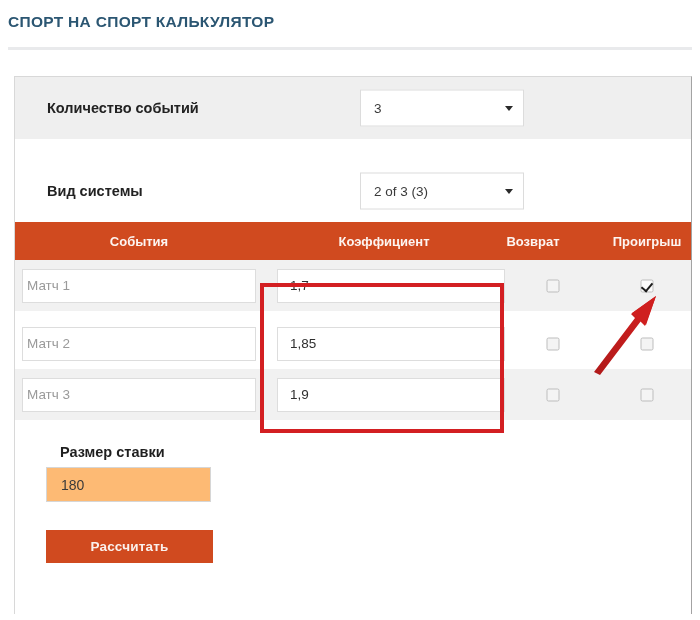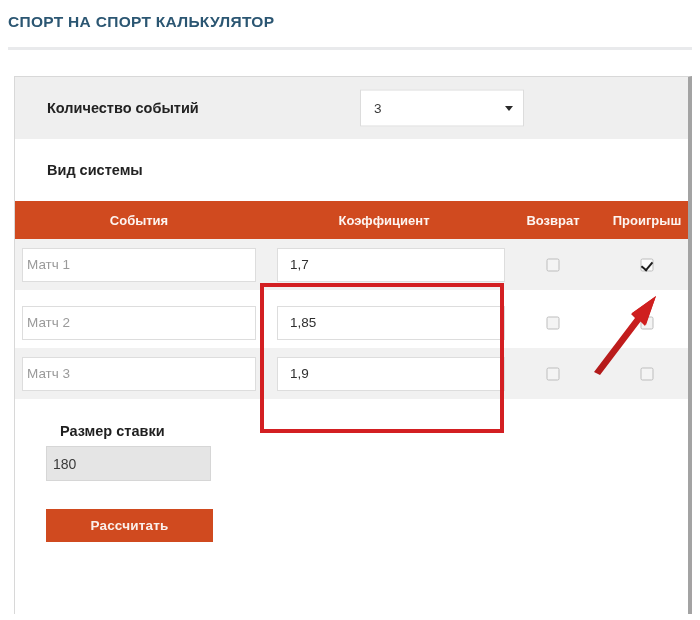--- a/index.html
+++ b/index.html
@@ -41,32 +41,32 @@
   }
 
   
   .card {
     position: absolute;
     left: 14px; top: 76px;
     width: 678px; height: 538px;
     background: #ffffff;
     border: 1px solid #d8d8d8;
     border-bottom: none;
-    border-right: 4px solid #a3a3a3;
+    border-right: 1px solid #a3a3a3;
     text-decoration: underline;
   }
 
   
   .setting-row {
     position: relative;
     height: 62px;
     width: 100%;
   }
   .setting-row.shaded { background: #efefef; }
-  .setting-row.plain  { background: #ffffff; }
+  .setting-row.plain  { background: #ffffff; margin-top: 21px; }
 
   .setting-label {
     position: absolute;
     left: 32px;
     top: 50%;
     transform: translateY(-50%);
     font-size: 14.5px;
     font-weight: bold;
     color: #222222;
     white-space: nowrap;
@@ -117,21 +117,21 @@
     position: absolute;
     top: 50%;
     transform: translateY(-50%);
     color: #fdf5f1;
     font-size: 13px;
     font-weight: bold;
     white-space: nowrap;
   }
   .th-events { left: 0; width: 248px; text-align: center; }
   .th-coef   { left: 248px; width: 242px; text-align: center; }
-  .th-ret    { left: 490px; width: 96px; text-align: center; }
+  .th-ret    { left: 470px; width: 96px; text-align: center; }
   .th-loss   { left: 586px; width: 92px; text-align: center; }
 
   .table-row {
     position: relative;
     height: 51px;
     width: 100%;
   }
   .table-row.shaded { background: #f1f1f1; }
   .table-row.plain  { background: #ffffff; margin-top: 7px; }
 
@@ -214,25 +214,25 @@
     left: 45px; top: 24px;
     font-size: 14.5px;
     font-weight: bold;
     color: #1f1f1f;
     white-space: nowrap;
   }
   .stake-input {
     position: absolute;
     left: 31px; top: 47px;
     width: 165px; height: 35px;
-    background: #e5e5e5;
+    background: #fdba74;
     border: 1px solid #d6d6d6;
     display: flex;
     align-items: center;
-    padding-left: 6px;
+    padding-left: 14px;
     font-size: 14px;
     color: #3a3a3a;
   }
   .calc-button {
     position: absolute;
     left: 31px; top: 110px;
     width: 167px; height: 33px;
     background: #d04a1f;
     border: none;
     color: #faf0ec;
@@ -275,20 +275,24 @@
     <div class="setting-row shaded">
       <div class="setting-label">Количество событий</div>
       <div class="select-wrap">
         <span class="select-value">3</span>
         <span class="select-arrow"></span>
       </div>
     </div>
 
     <div class="setting-row plain">
       <div class="setting-label">Вид системы</div>
+      <div class="select-wrap">
+        <span class="select-value">2 of 3 (3)</span>
+        <span class="select-arrow"></span>
+      </div>
     </div>
 
     <div class="bets-table" style="position:relative;">
 
       <div class="table-head">
         <div class="th th-events">События</div>
         <div class="th th-coef">Коэффициент</div>
         <div class="th th-ret">Возврат</div>
         <div class="th th-loss">Проигрыш</div>
       </div>

